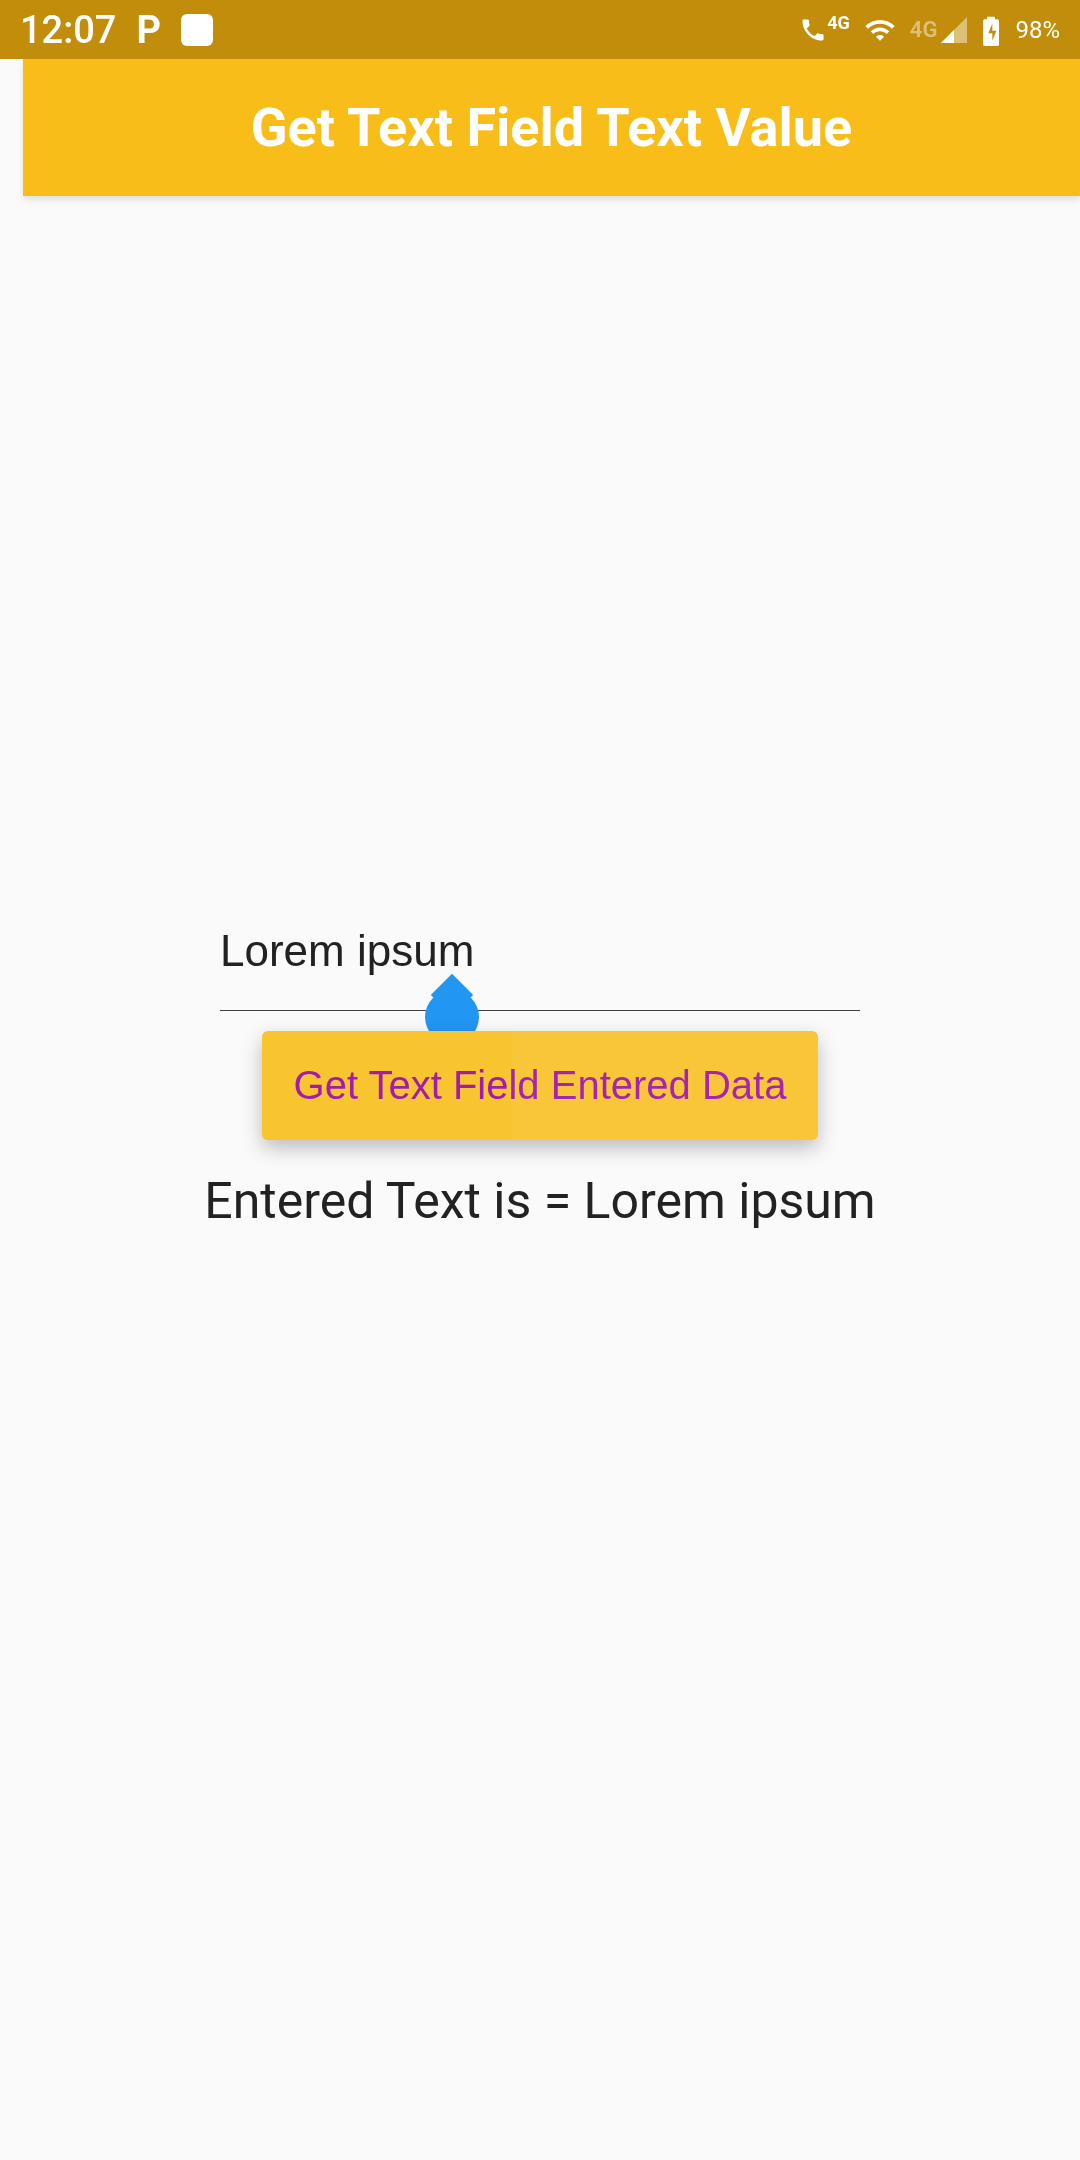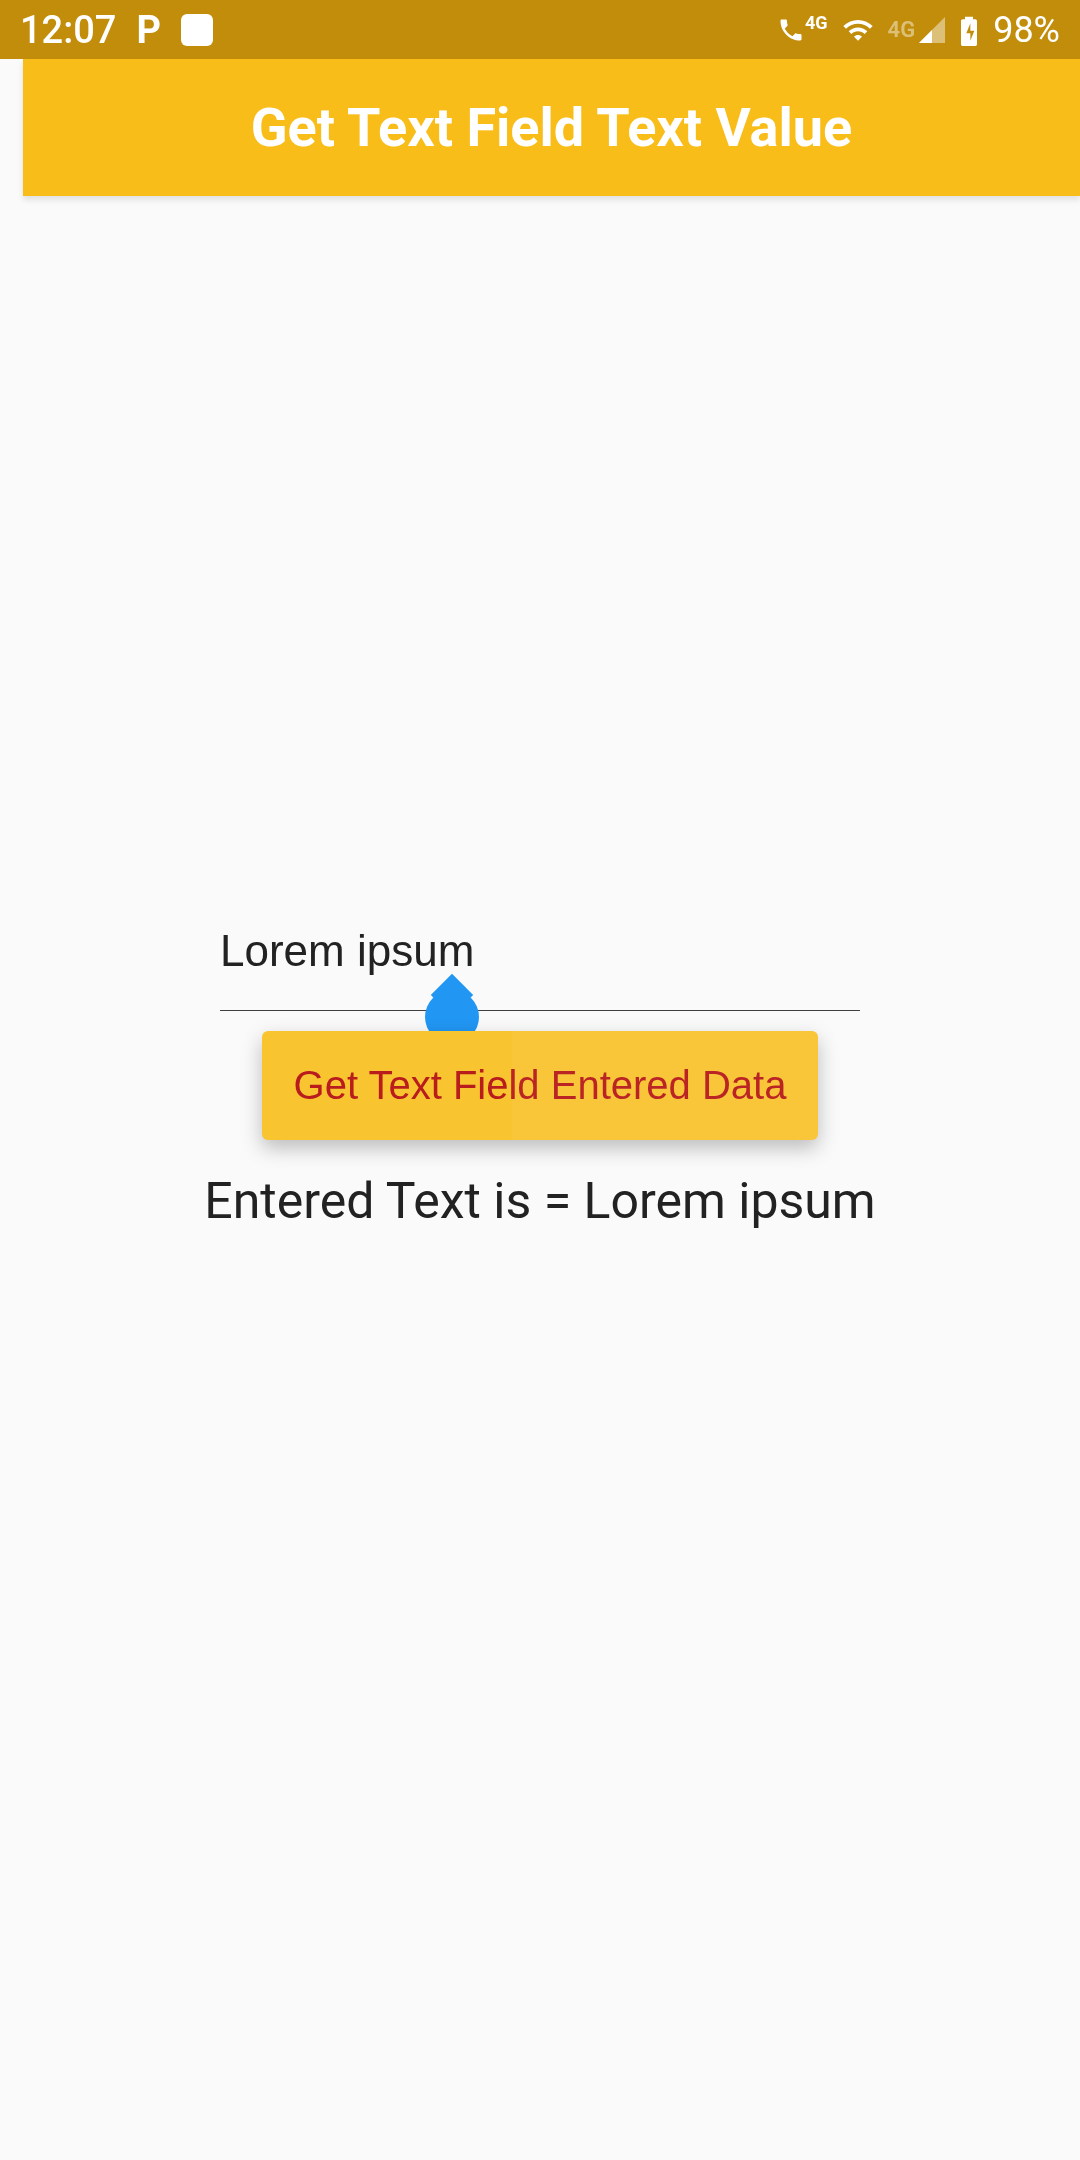--- a/index.html
+++ b/index.html
@@ -90,21 +90,21 @@
       border-color: transparent transparent white transparent;
       left: -26px;
       top: 13px;
     }
     .battery-svg {
       width: 20px;
       height: 32px;
       fill: white;
     }
     .battery-pct {
-      font-size: 36px;
+      font-size: 24px;
       font-weight: 400;
     }
     .app-bar {
       height: 137px;
       background: #f9bd1a;
       display: flex;
       align-items: center;
       justify-content: center;
       box-shadow: 0 4px 6px rgba(0,0,0,0.1);
       margin-left: 23px;
@@ -152,21 +152,21 @@
       width: 30px;
       height: 30px;
       background: #2196f3;
       top: -10px;
       left: 12px;
       transform: rotate(45deg);
     }
     .action-button {
       transform: translateY(-110px);
       background: #f8c430;
-      color: #b91c1c;
+      color: #a21caf;
       border: none;
       padding: 32px 32px;
       font-size: 40px;
       font-weight: 500;
       border-radius: 6px;
       box-shadow: 0 8px 20px rgba(0,0,0,0.25);
       cursor: pointer;
       position: relative;
       overflow: hidden;
     }

